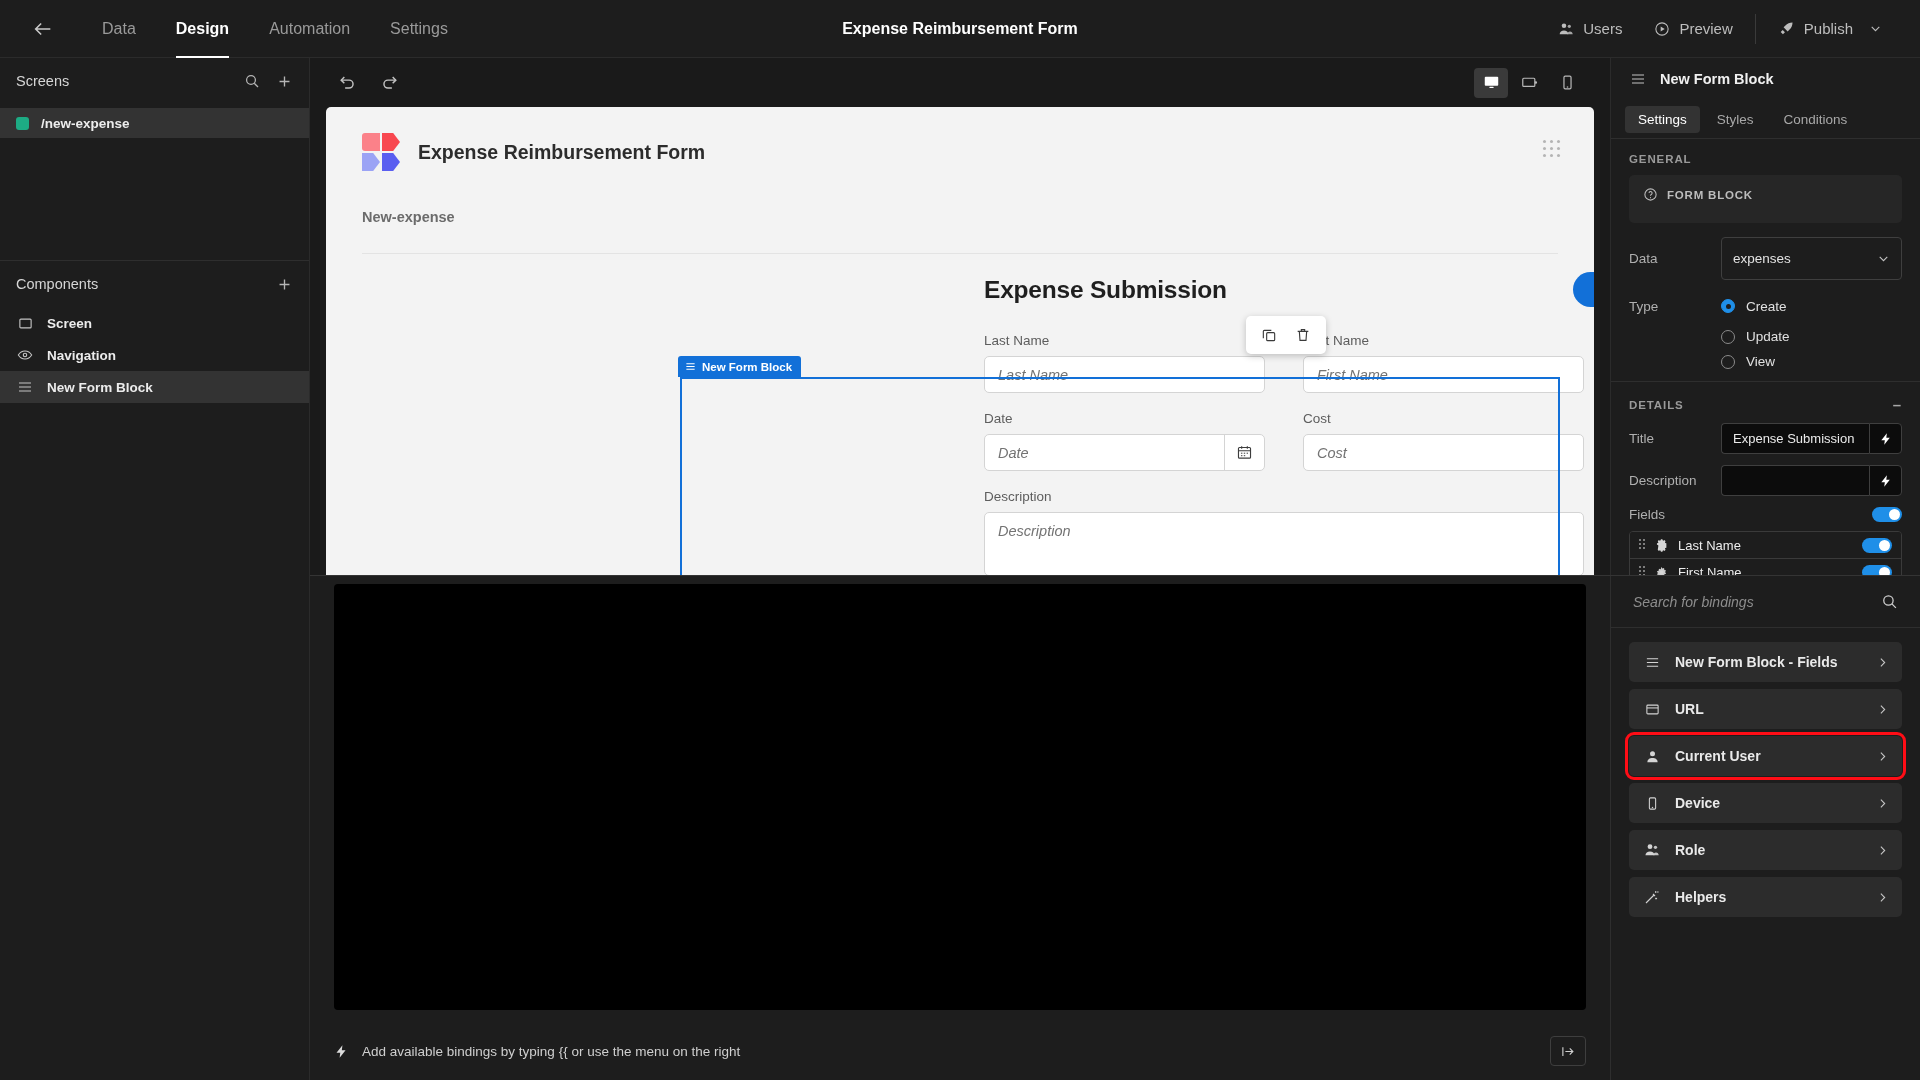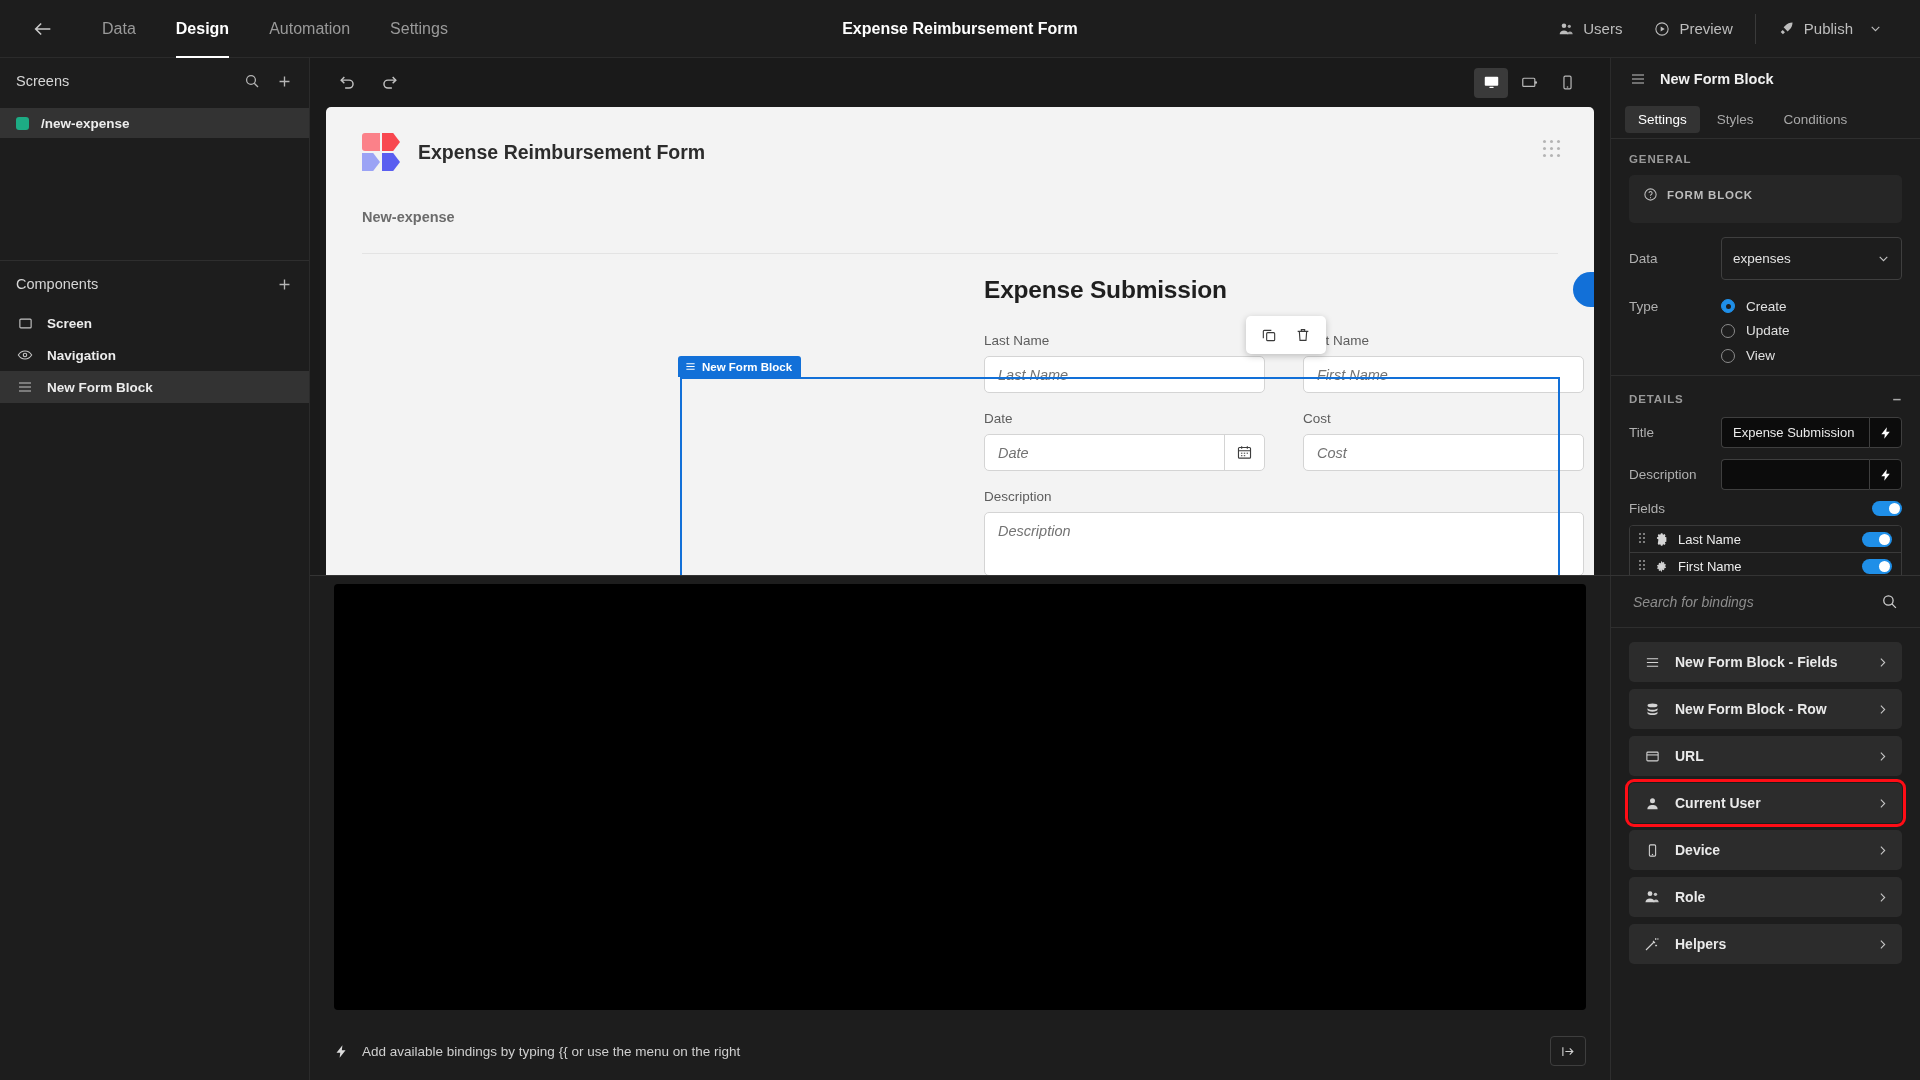--- a/index.html
+++ b/index.html
@@ -574,21 +574,21 @@
           <div class="rp-select">
             <span>expenses</span>
             <span class="sel-chev">
               <svg width="13" height="13" viewBox="0 0 24 24" fill="none" stroke="currentColor" stroke-width="2">
                   <path d="M5 9l7 7 7-7"></path>
                 </svg>
             </span>
           </div>
         </div>
 
-        <div class="rp-row" style="margin-bottom:2px">
+        <div class="rp-row" style="margin-bottom:8px">
           <span class="rp-row-label">Type</span>
           <div style="display:flex;align-items:center;gap:11px;cursor:pointer">
             <span class="radio on"></span>
             <span class="radio-label">Create</span>
           </div>
         </div>
         <div class="radio-row">
           <span class="radio"></span>
           <span class="radio-label">Update</span>
         </div>
@@ -871,35 +871,20 @@
               </span>
             <span class="bind-label">New Form Block - Fields</span>
             <span class="bind-chev">
                 <svg width="13" height="13" viewBox="0 0 24 24" fill="none" stroke="currentColor" stroke-width="2">
                   <path d="M9 5l7 7-7 7"></path>
                 </svg>
               </span>
           </div>
           <div class="bind-item">
             <span class="bind-ico">
-                <svg width="15" height="15" viewBox="0 0 24 24" fill="currentColor">
-                  <ellipse cx="12" cy="5.5" rx="8" ry="3"></ellipse>
-                  <path d="M4 9.5c0 1.7 3.6 3 8 3s8-1.3 8-3v3c0 1.7-3.6 3-8 3s-8-1.3-8-3z"></path>
-                  <path d="M4 15c0 1.7 3.6 3 8 3s8-1.3 8-3v2.8c0 1.7-3.6 3-8 3s-8-1.3-8-3z"></path>
-                </svg>
-              </span>
-            <span class="bind-label">New Form Block - Row</span>
-            <span class="bind-chev">
-                <svg width="13" height="13" viewBox="0 0 24 24" fill="none" stroke="currentColor" stroke-width="2">
-                  <path d="M9 5l7 7-7 7"></path>
-                </svg>
-              </span>
-          </div>
-          <div class="bind-item">
-            <span class="bind-ico">
                 <svg width="15" height="15" viewBox="0 0 24 24" fill="none" stroke="currentColor" stroke-width="1.7">
                   <rect x="3" y="5" width="18" height="14" rx="1.5"></rect>
                   <path d="M3 9.5h18"></path>
                 </svg>
               </span>
             <span class="bind-label">URL</span>
             <span class="bind-chev">
                 <svg width="13" height="13" viewBox="0 0 24 24" fill="none" stroke="currentColor" stroke-width="2">
                   <path d="M9 5l7 7-7 7"></path>
                 </svg>

